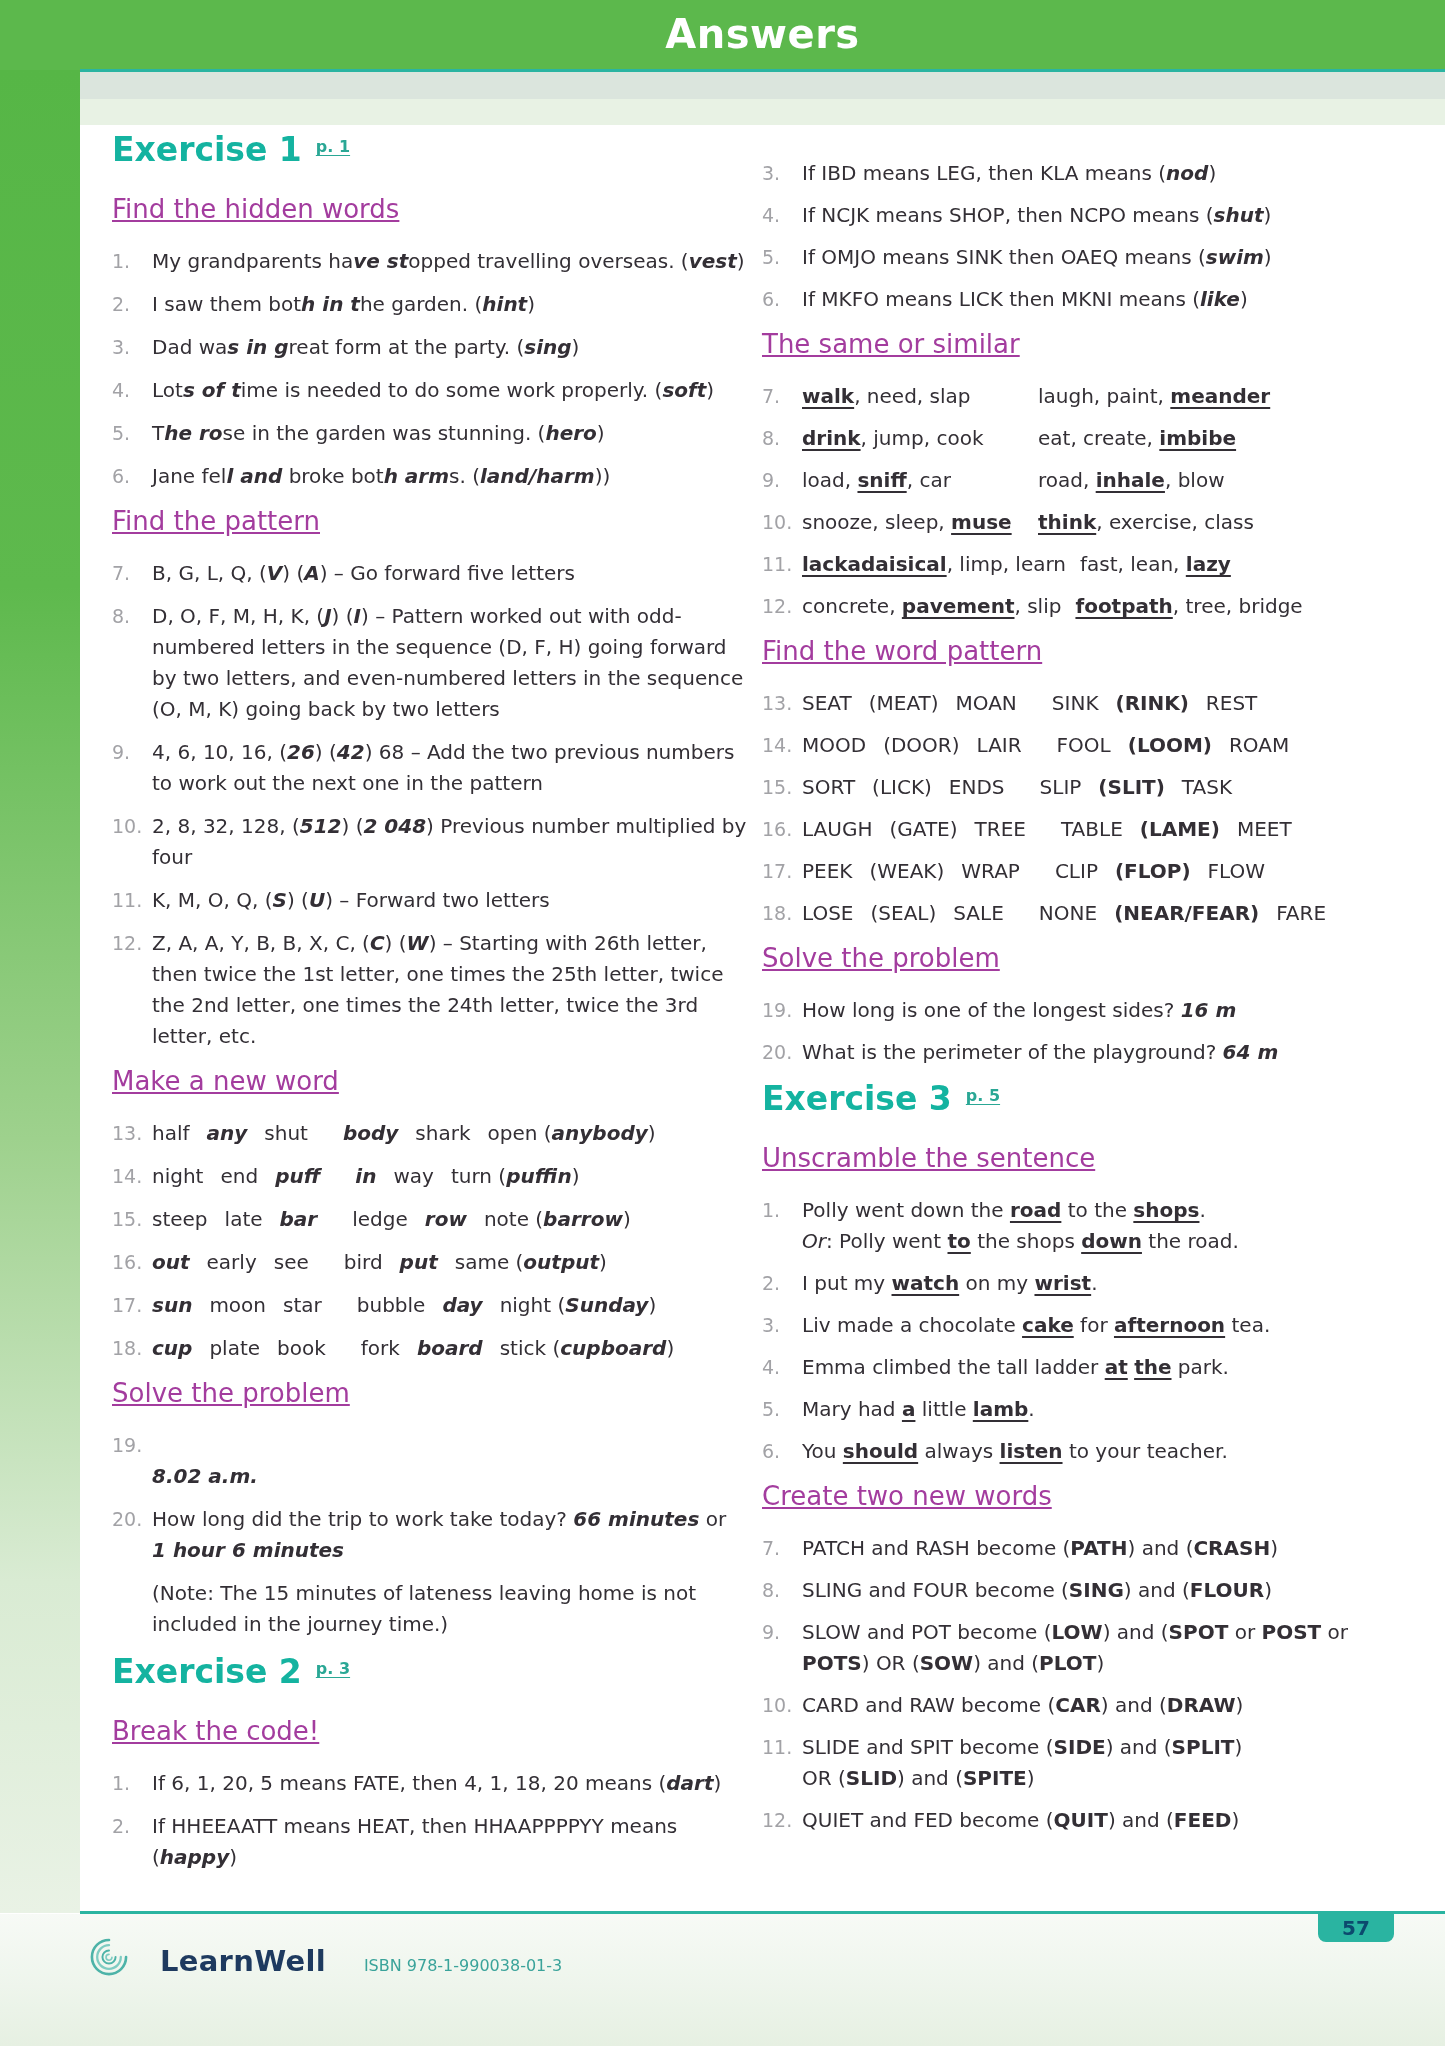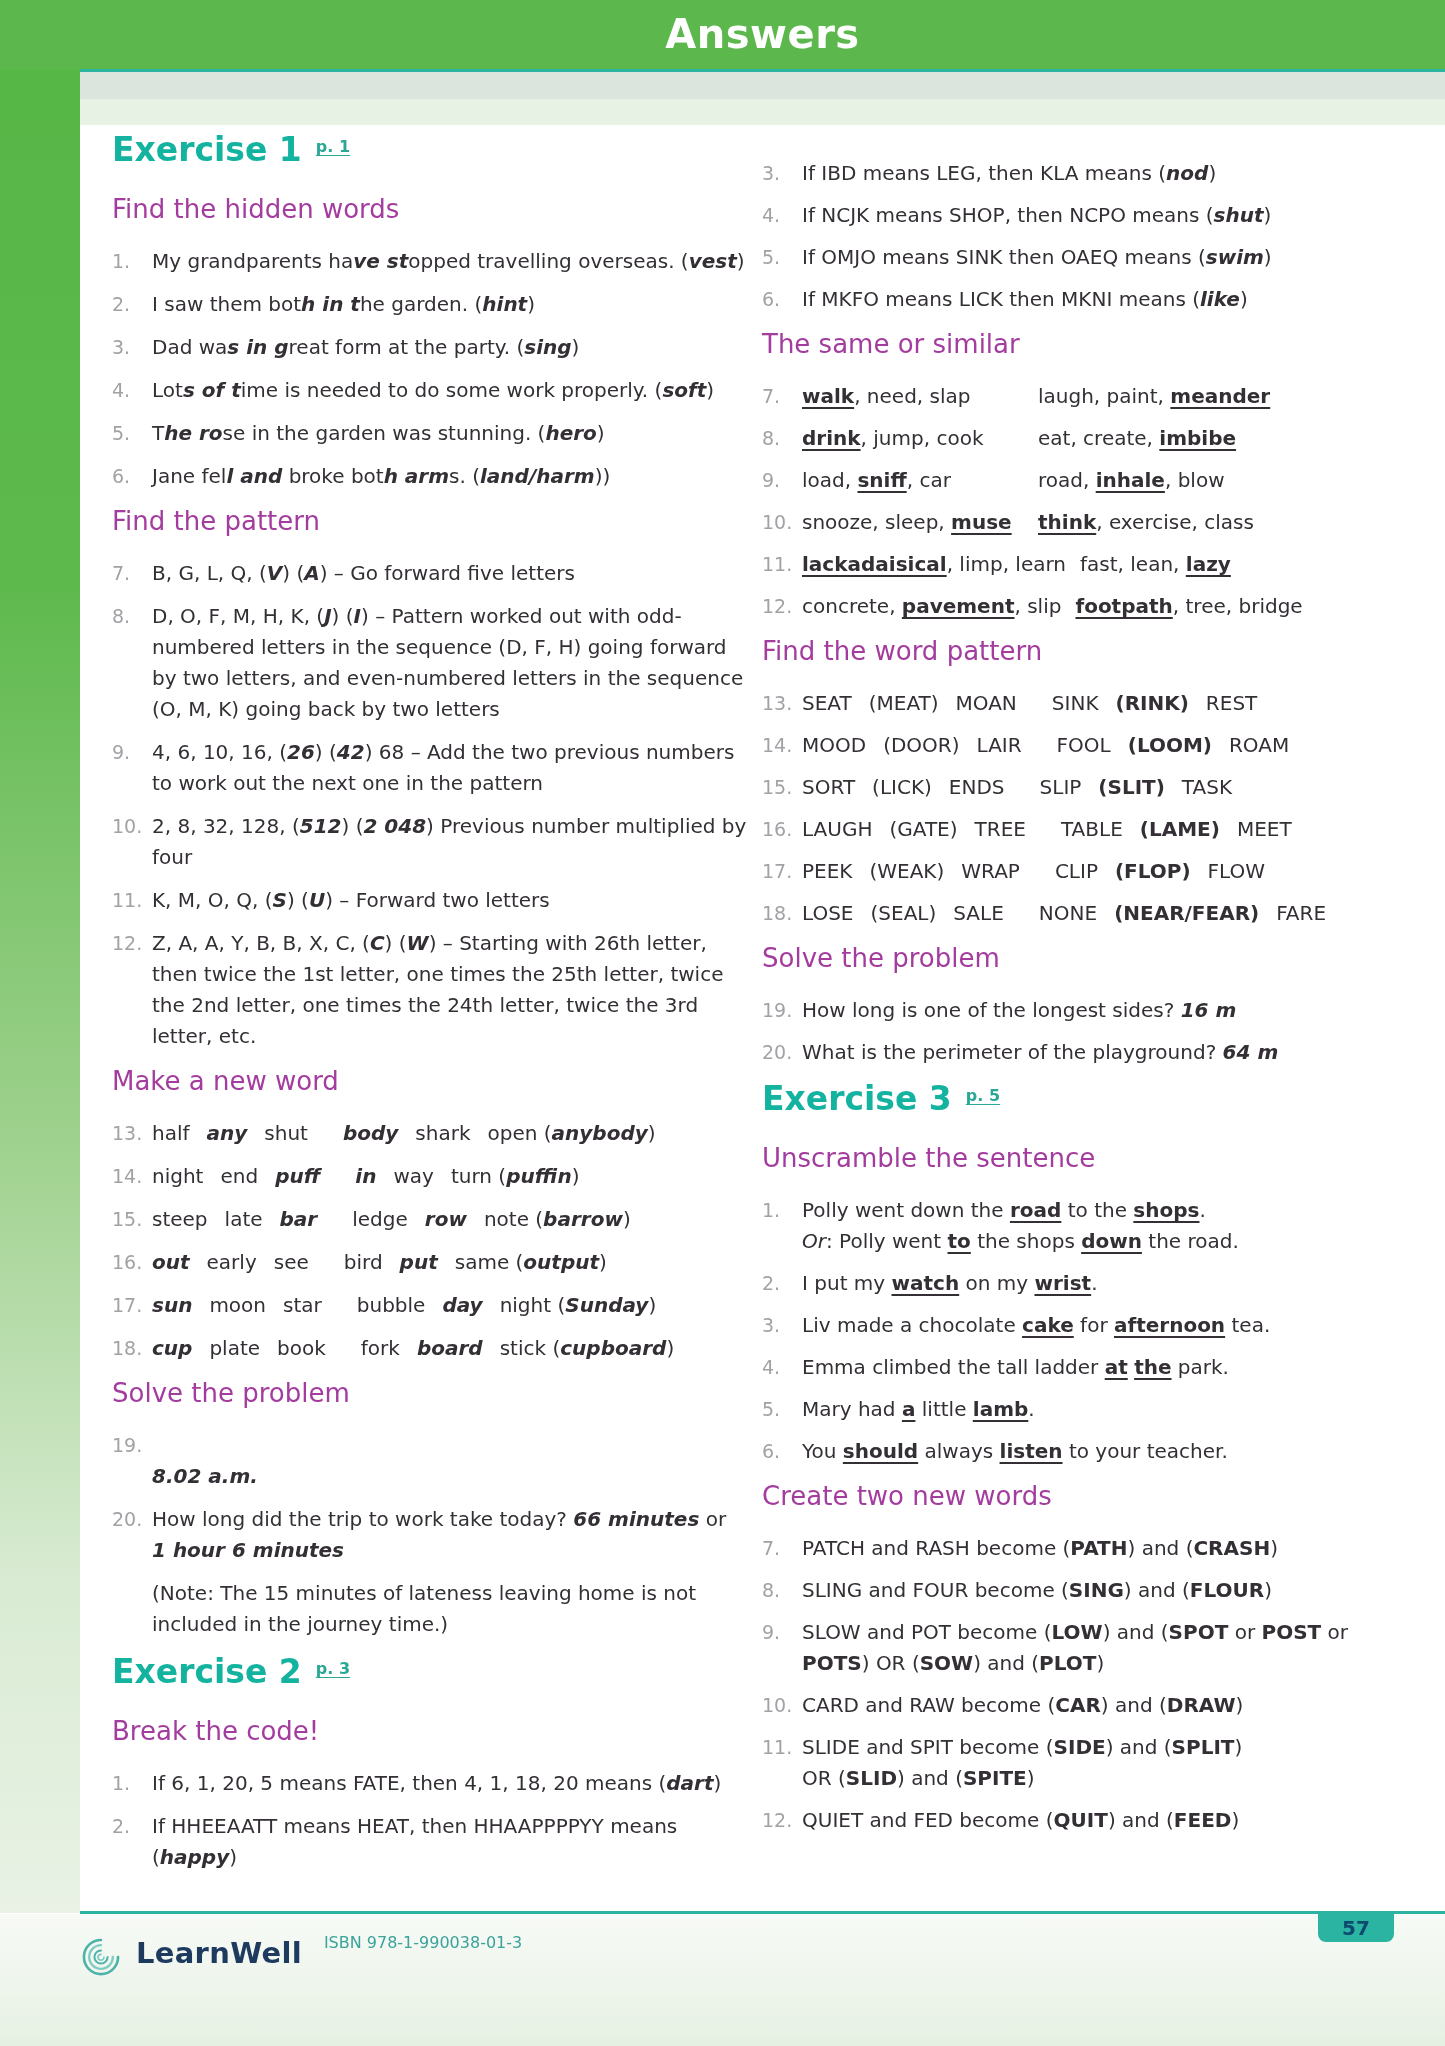--- a/index.html
+++ b/index.html
@@ -22,21 +22,21 @@
 
   
   .col{position:absolute;font-size:20px;line-height:31px;}
   .col-left{left:112px;top:130px;width:636px;}
   .col-right{left:762px;top:158px;width:680px;}
 
   .ex-title{font-size:33px;line-height:40px;font-weight:bold;color:#14b3a0;margin:10px 0 16px 0;}
   .col > .ex-title:first-child{margin-top:0;}
   .pagelink{font-size:16px;font-weight:bold;color:#2aa795;text-decoration:underline;
             text-underline-offset:3px;margin-left:14px;position:relative;top:-9px;}
-  .subhead{font-size:26px;line-height:34px;color:#a33c9e;font-weight:400;margin:12px 0 20px 0;}
+  .subhead{font-size:26px;line-height:34px;color:#a33c9e;font-weight:400;margin:12px 0 20px 0;text-decoration:underline;}
 
   .row{display:grid;grid-template-columns:40px 1fr;margin-bottom:12px;}
   .col-right .row{margin-bottom:11px;}
   .row .num{color:#a2a2a6;font-size:19px;}
   .row .body{min-width:0;}
 
   
   .s-r{}
   .s-bi{font-weight:bold;font-style:italic;}
   .s-b{font-weight:bold;}
@@ -51,21 +51,21 @@
   
   .pairs .body{display:grid;grid-template-columns:minmax(222px,max-content) 1fr;column-gap:14px;}
 
   
   .bottom-rule{position:absolute;left:80px;top:1911px;width:1365px;height:3px;background:#2ab4a1;}
   .page-badge{position:absolute;left:1318px;top:1914px;width:76px;height:28px;background:#2ab4a1;
               border-radius:0 0 8px 8px;color:#0c4a6e;font-size:20px;font-weight:bold;
               display:flex;align-items:center;justify-content:center;}
   .footer{position:absolute;left:0;top:1914px;width:1445px;height:132px;
           background:linear-gradient(180deg,#f7faf6 0%,#eef5ec 55%,#e6f0e2 100%);}
-  .brandrow{position:absolute;left:80px;top:1936px;display:flex;align-items:flex-start;}
+  .brandrow{position:absolute;left:88px;top:1936px;display:flex;align-items:flex-end;gap:16px;}
   .brand-name{font-size:29px;font-weight:bold;color:#1e3a5f;margin-left:14px;letter-spacing:0.3px;}
   .isbn{font-size:16px;color:#3aa39a;margin-left:22px;position:relative;top:-3px;}
 </style>
 </head>
 <body>
 
 <div class="page">
   <div class="header">
     <h1>Answers</h1>
   </div>

